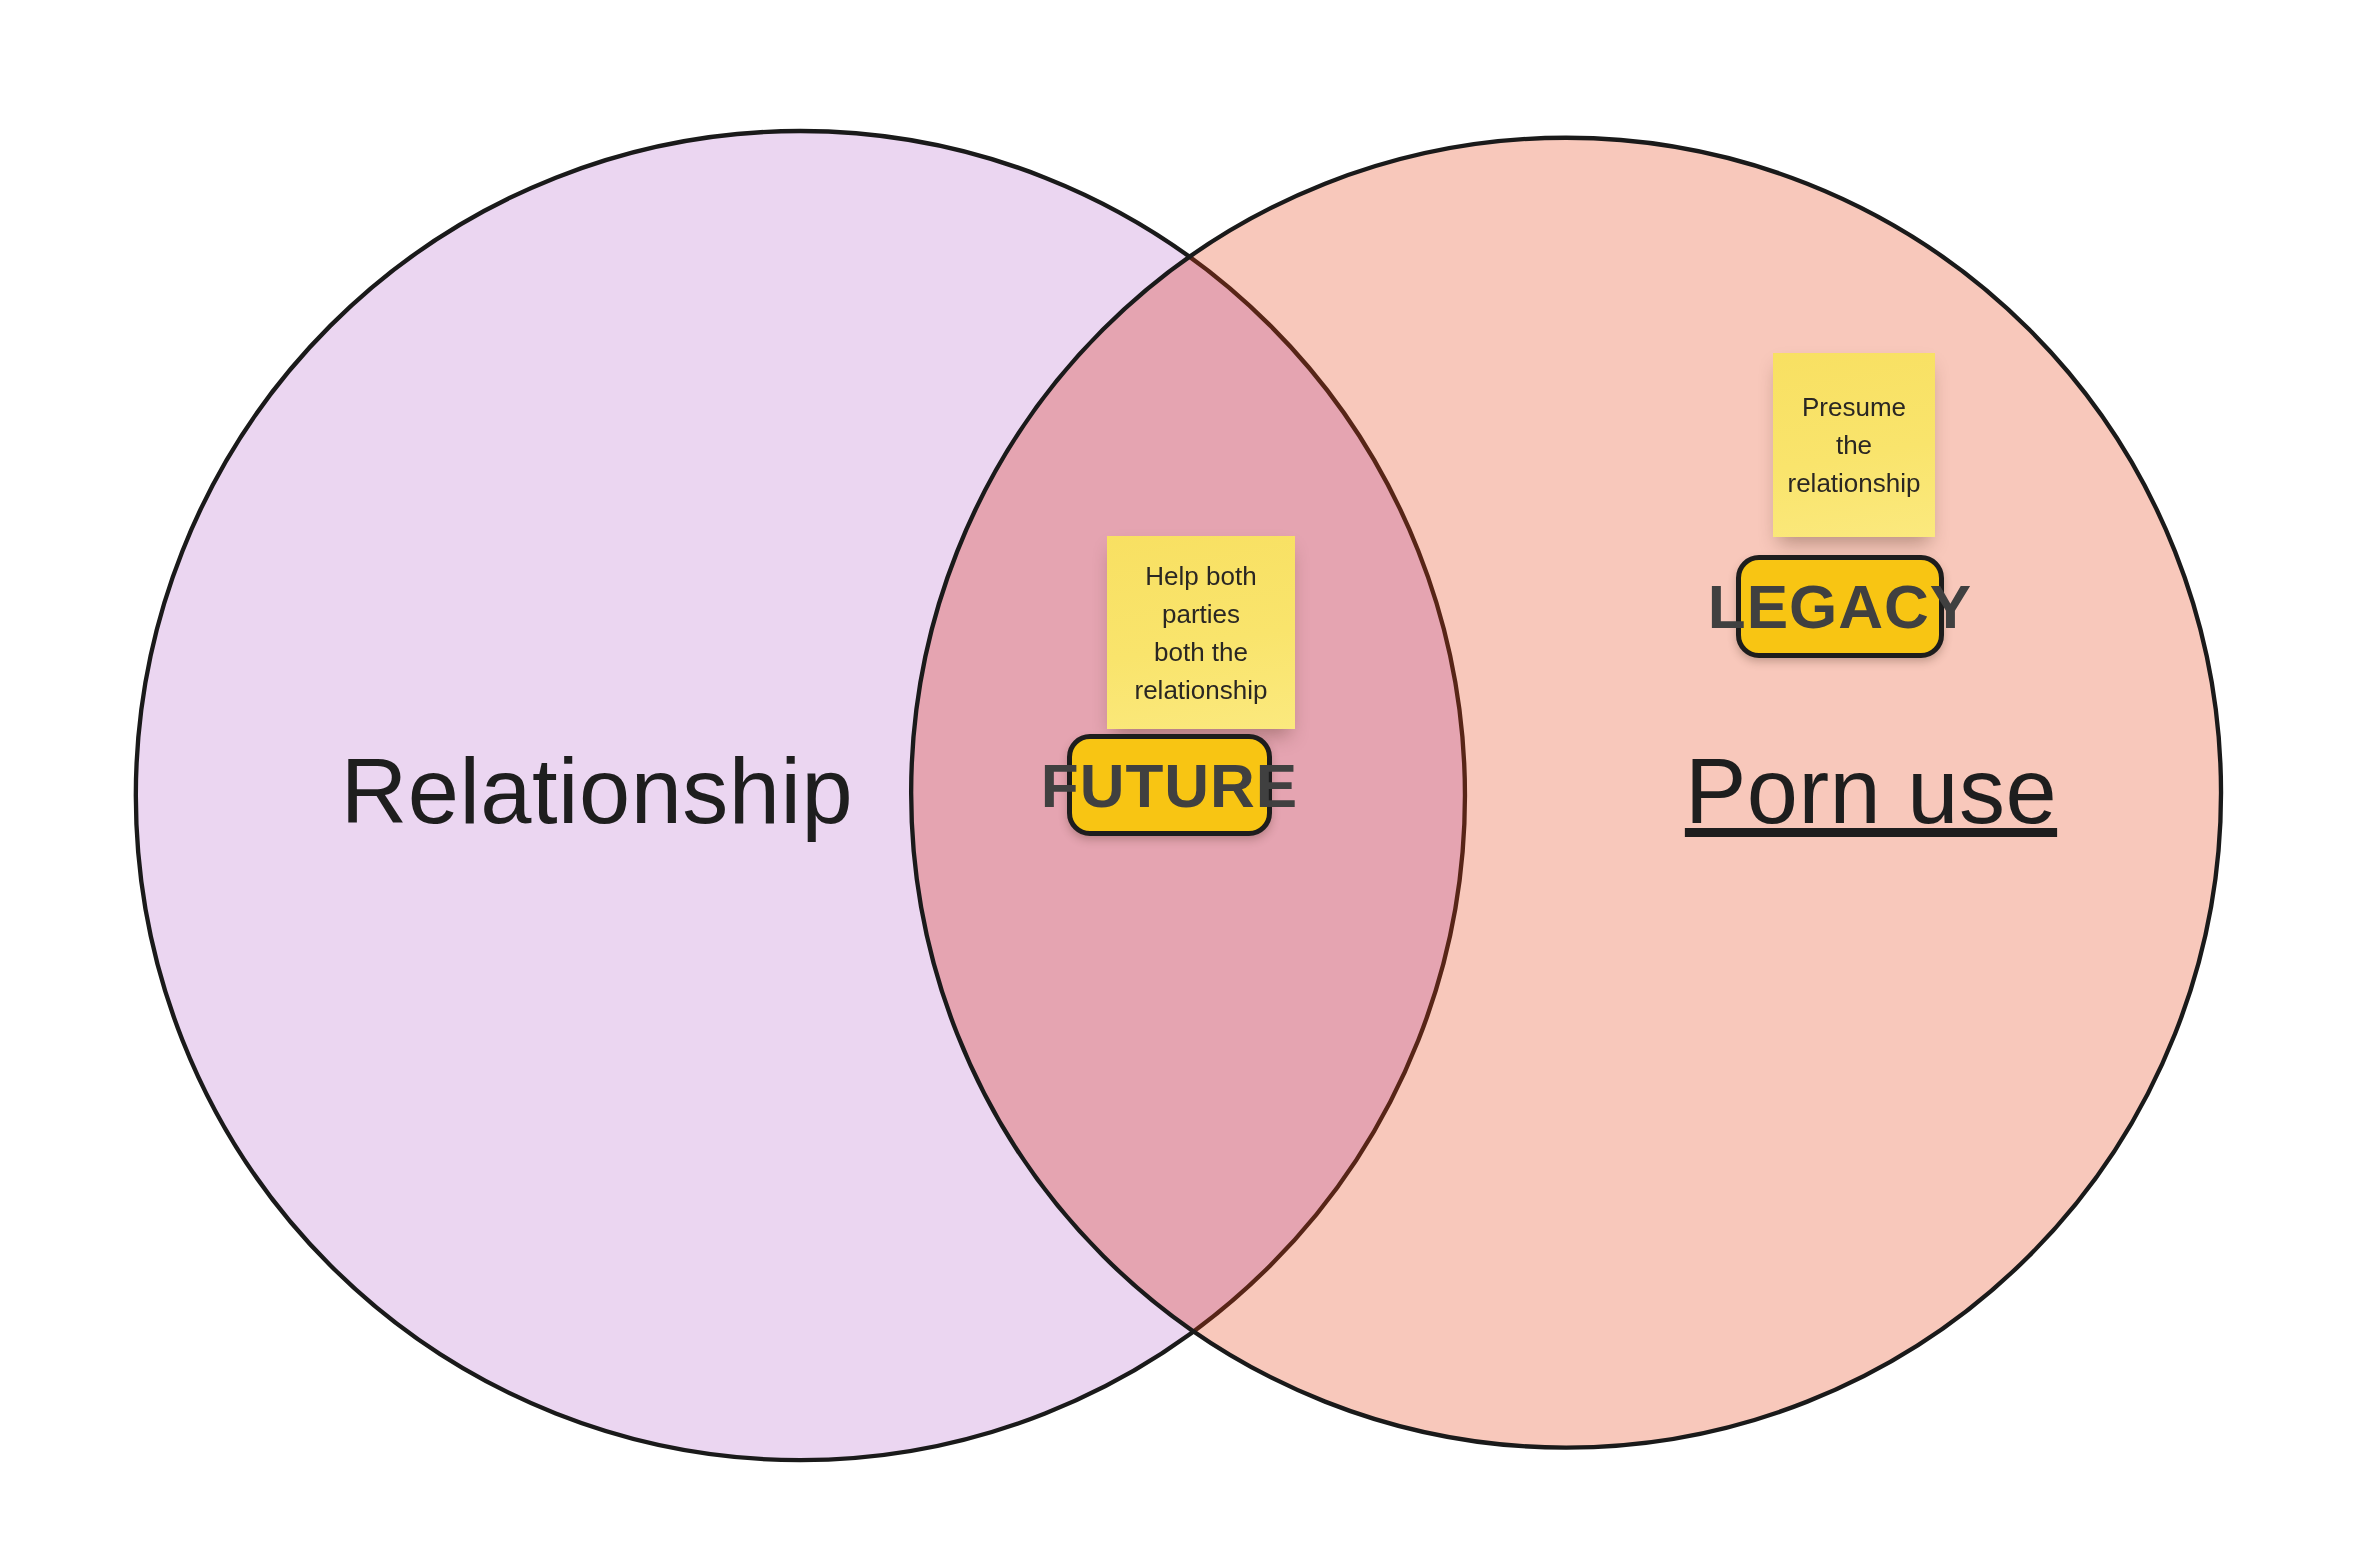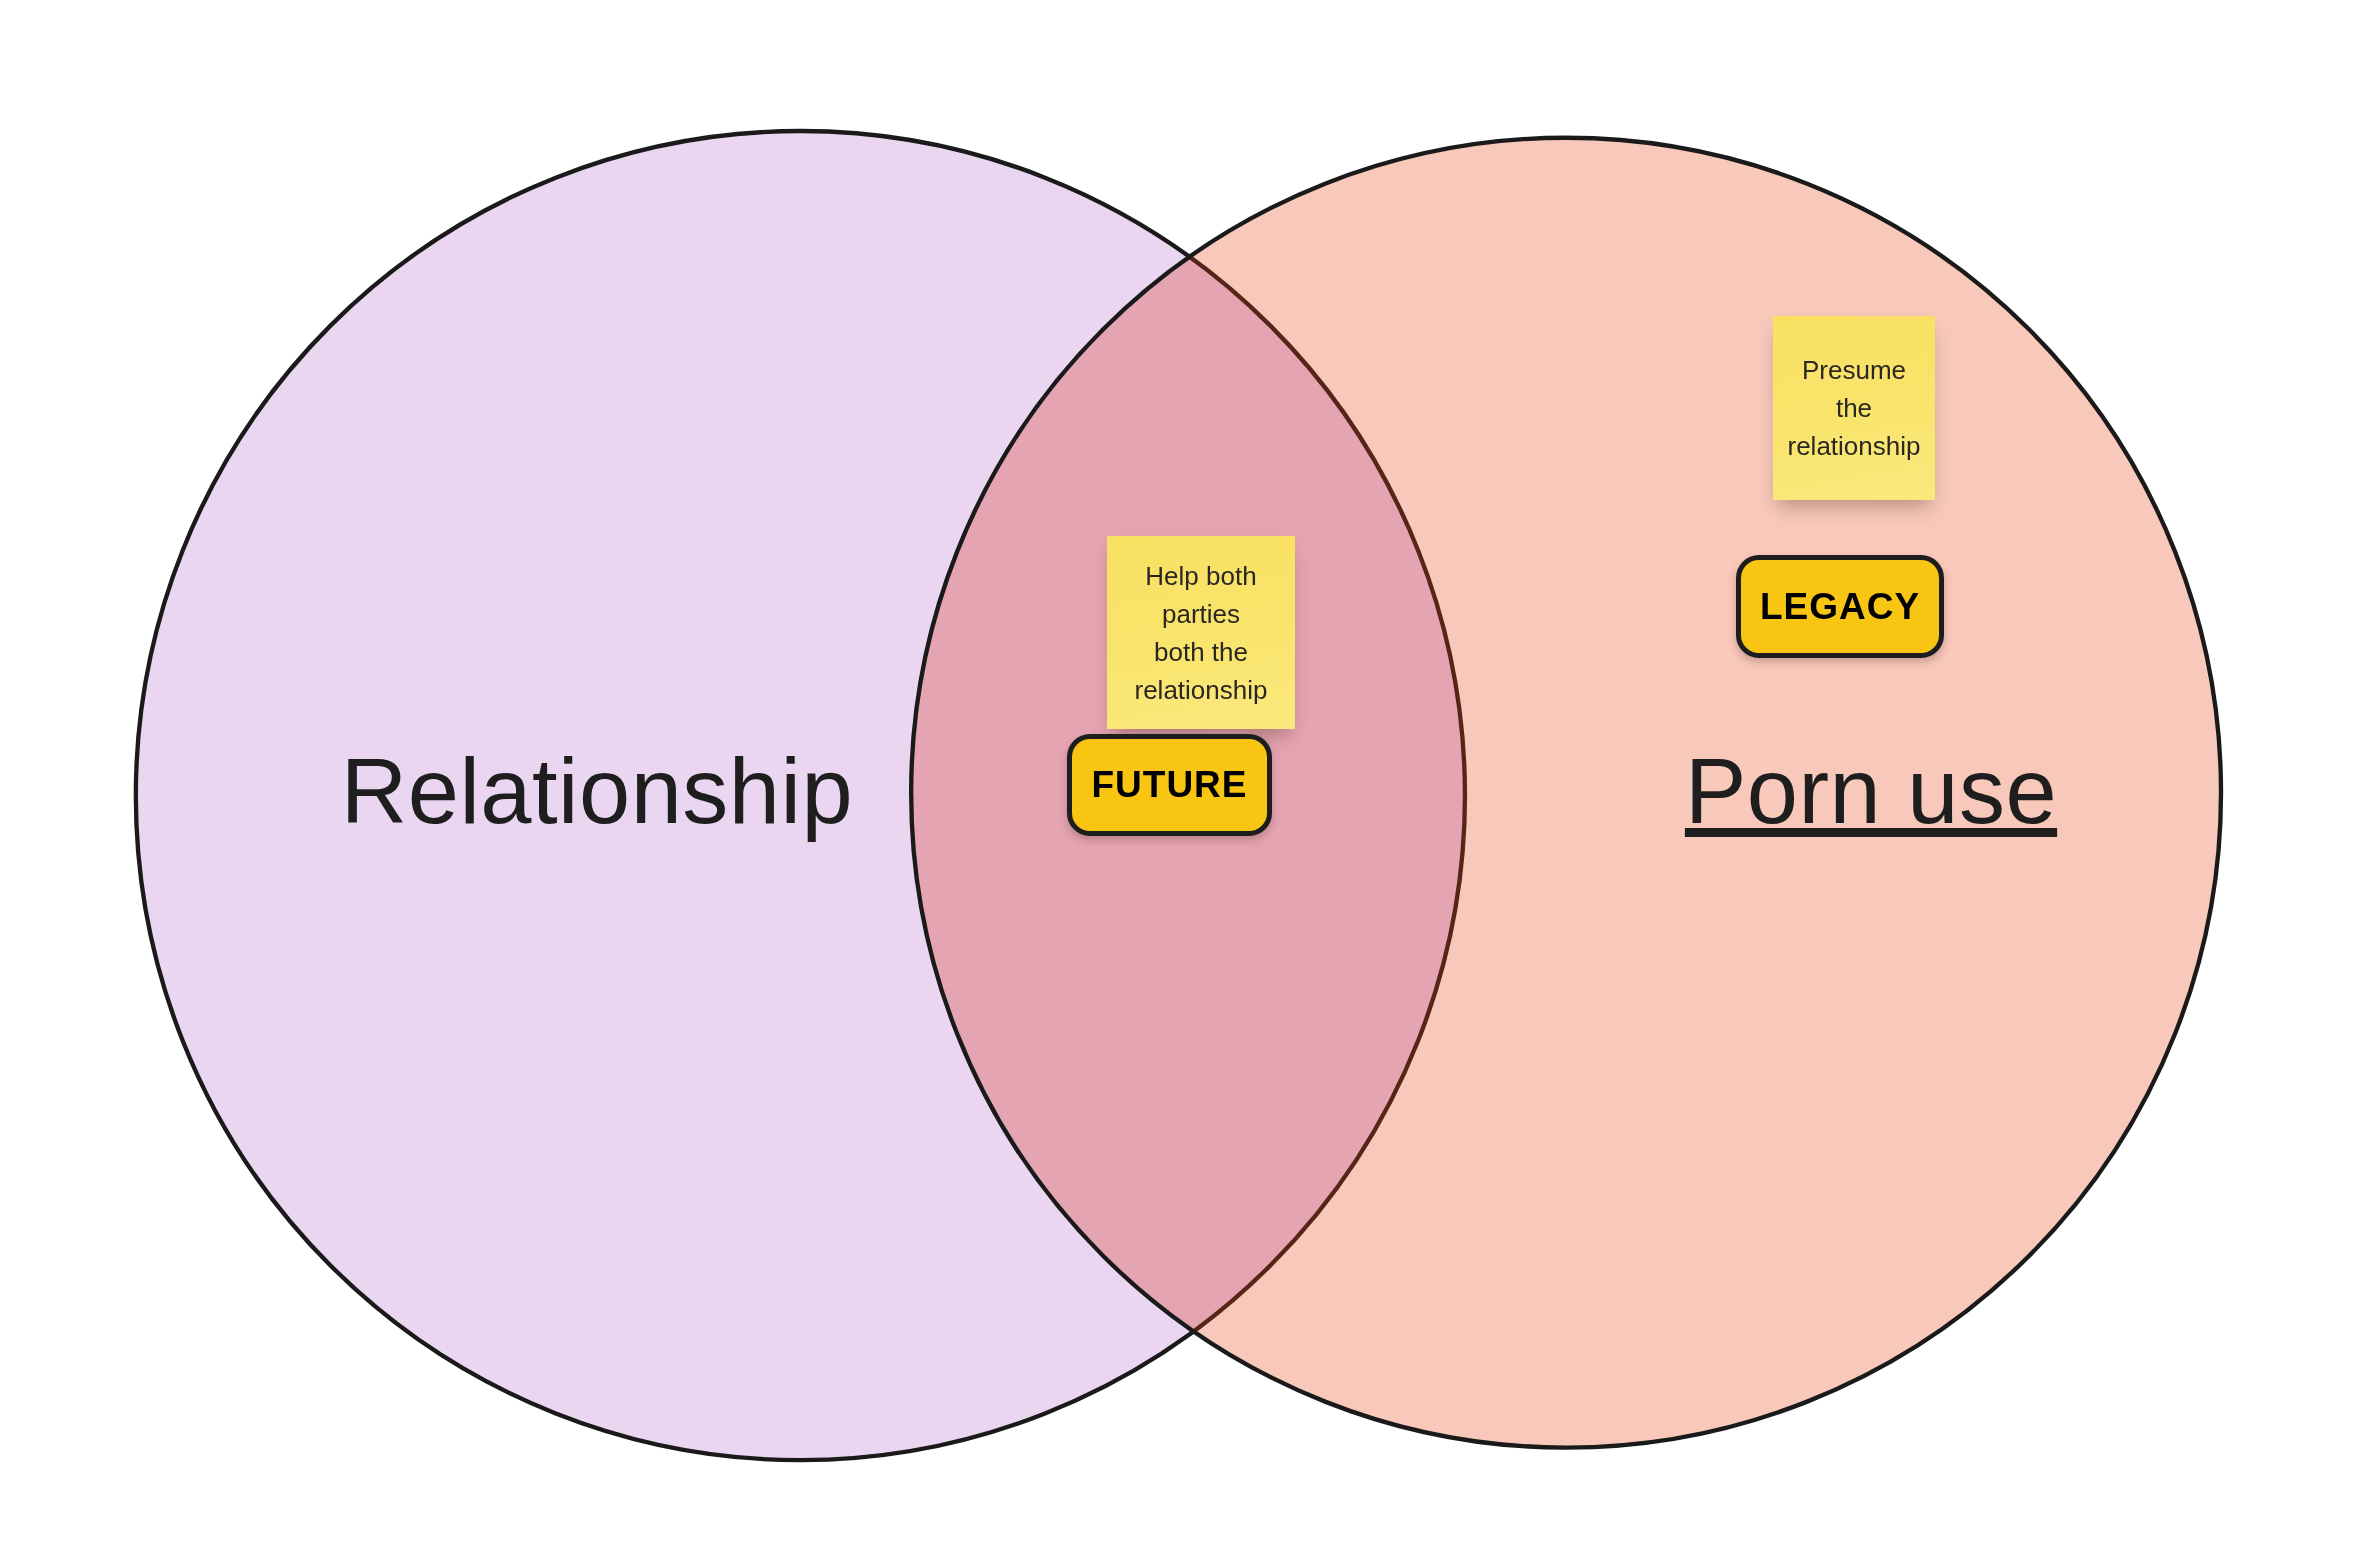--- a/index.html
+++ b/index.html
@@ -40,34 +40,34 @@
     display: flex;
     flex-direction: column;
     align-items: center;
     justify-content: center;
     text-align: center;
     color: #2a2723;
     font-size: 26px;
     line-height: 38px;
   }
   #note-overlap { left: 1107px; top: 536px; width: 188px; height: 193px; }
-  #note-right   { left: 1773px; top: 316px;  width: 162px; height: 184px; }
+  #note-right   { left: 1773px; top: 353px;  width: 162px; height: 184px; }
 
   .badge {
     position: absolute;
     box-sizing: border-box;
     background: #f8c513;
     border: 5.3px solid #1d1d1d;
     border-radius: 23px;
     display: flex;
     align-items: center;
     justify-content: center;
-    font-size: 37px;
+    font-size: 62px;
     font-weight: bold;
-    color: #000000;
+    color: #404040;
     letter-spacing: 1px;
     box-shadow: 0 4.8px 9.6px -1.9px rgba(60, 35, 15, 0.30);
   }
   #badge-future { left: 1067px; top: 734px; width: 205px; height: 102px; }
   #badge-legacy { left: 1736px; top: 555px; width: 208px; height: 103px; }
 </style>
 </head>
 <body>
 
 <div id="canvas">

